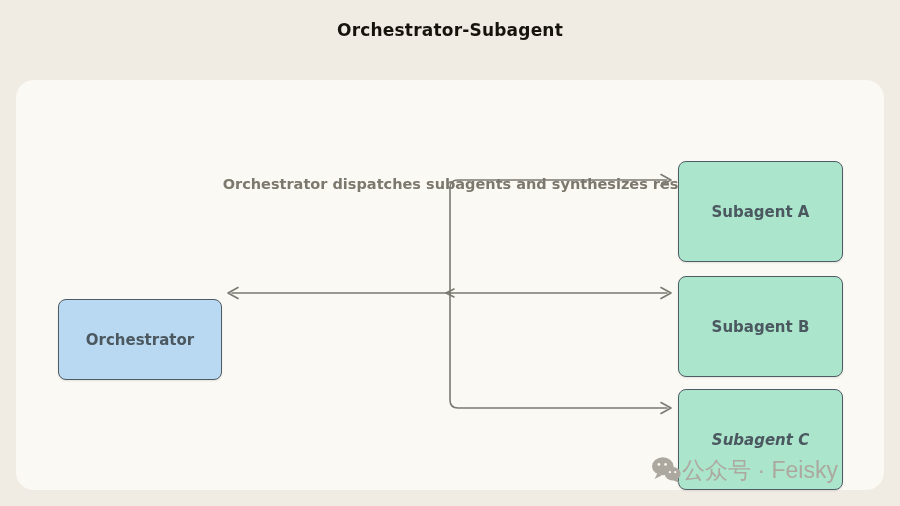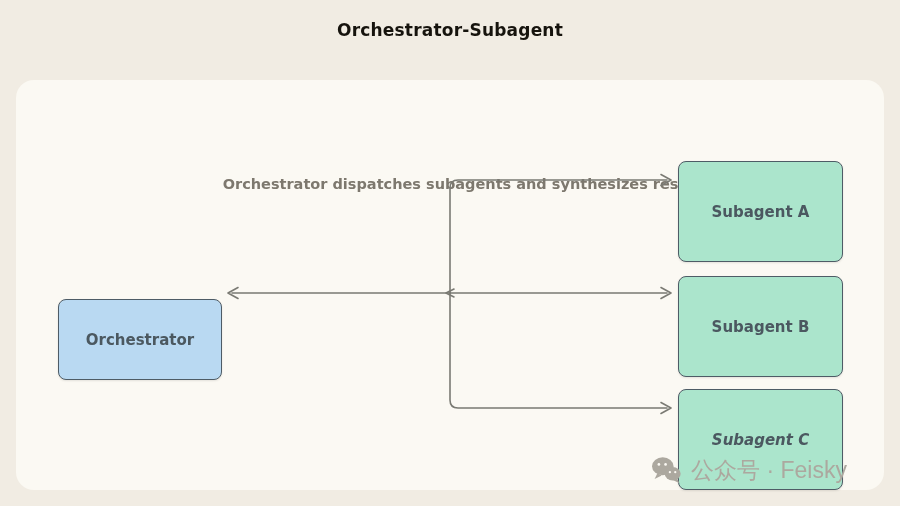--- a/index.html
+++ b/index.html
@@ -44,21 +44,21 @@
   .node-subagent-a{top:137px;}
   .node-subagent-b{top:252px;}
   .node-subagent-c{top:365px;font-style:italic;}
   .edges-svg{position:absolute;left:0;top:0;pointer-events:none;}
   .edges-svg path{
     stroke:var(--line);stroke-width:1.6;fill:none;
     stroke-linecap:round;stroke-linejoin:round;
   }
   .watermark{
     position:absolute;left:650px;top:452px;width:240px;height:36px;
-    display:flex;align-items:center;gap:9px;
+    display:flex;align-items:center;
     color:var(--watermark-text);font-size:23px;
     font-family:"Liberation Sans",sans-serif;
   }
   .watermark svg{flex:0 0 auto;}
 </style>
 </head>
 <body>
 
 <h1 class="page-title">Orchestrator-Subagent</h1>
 

